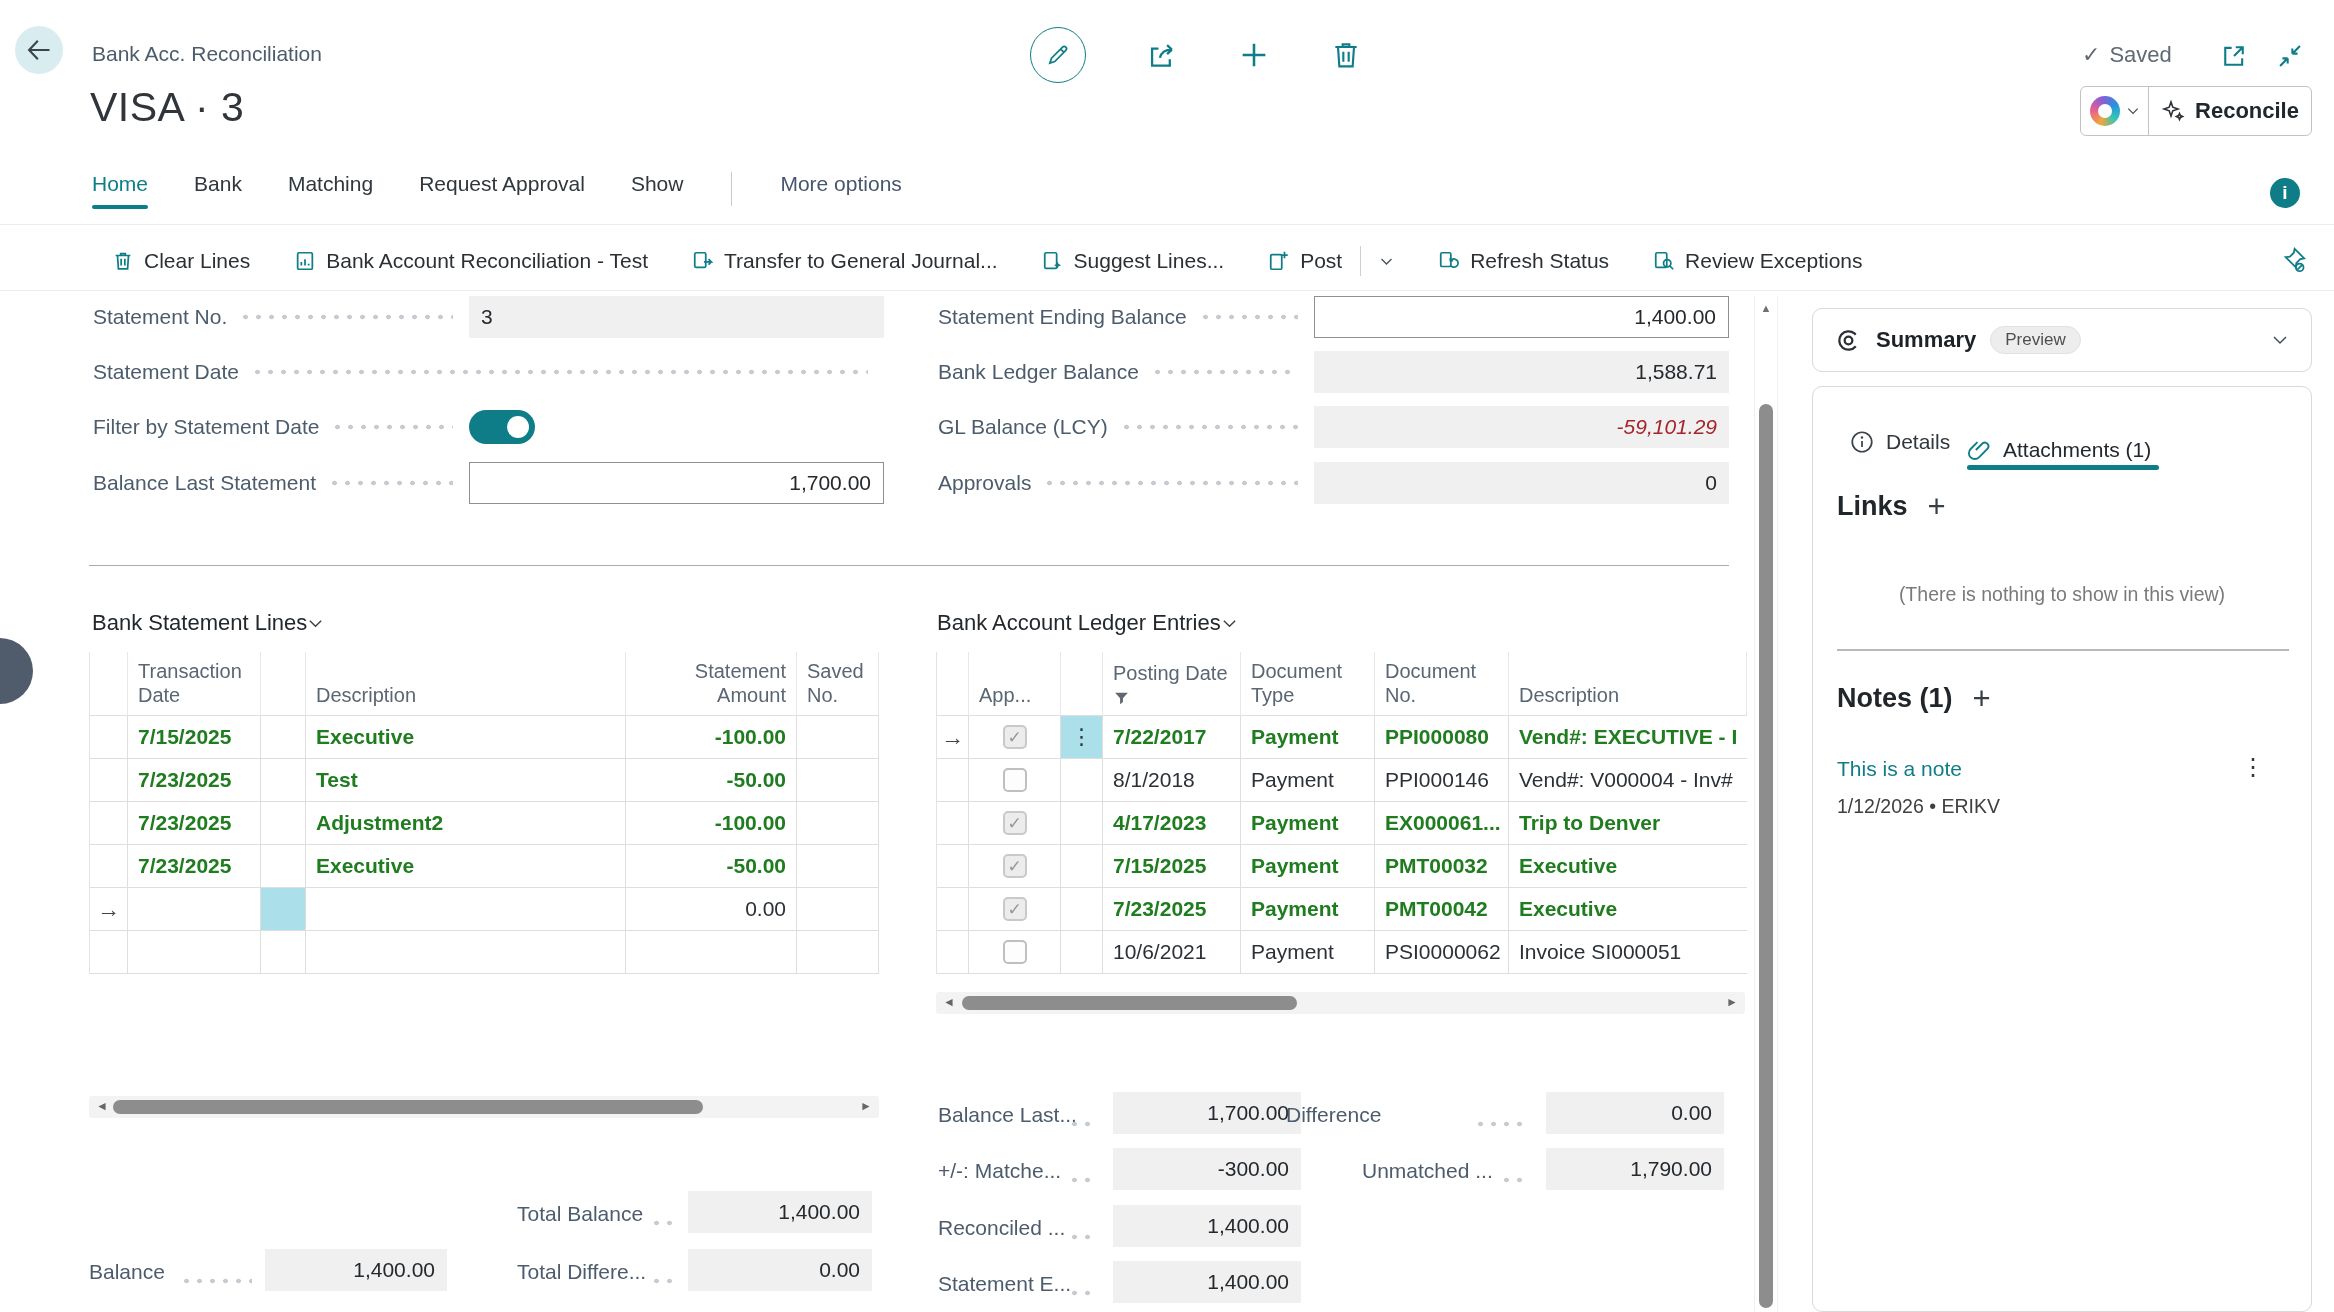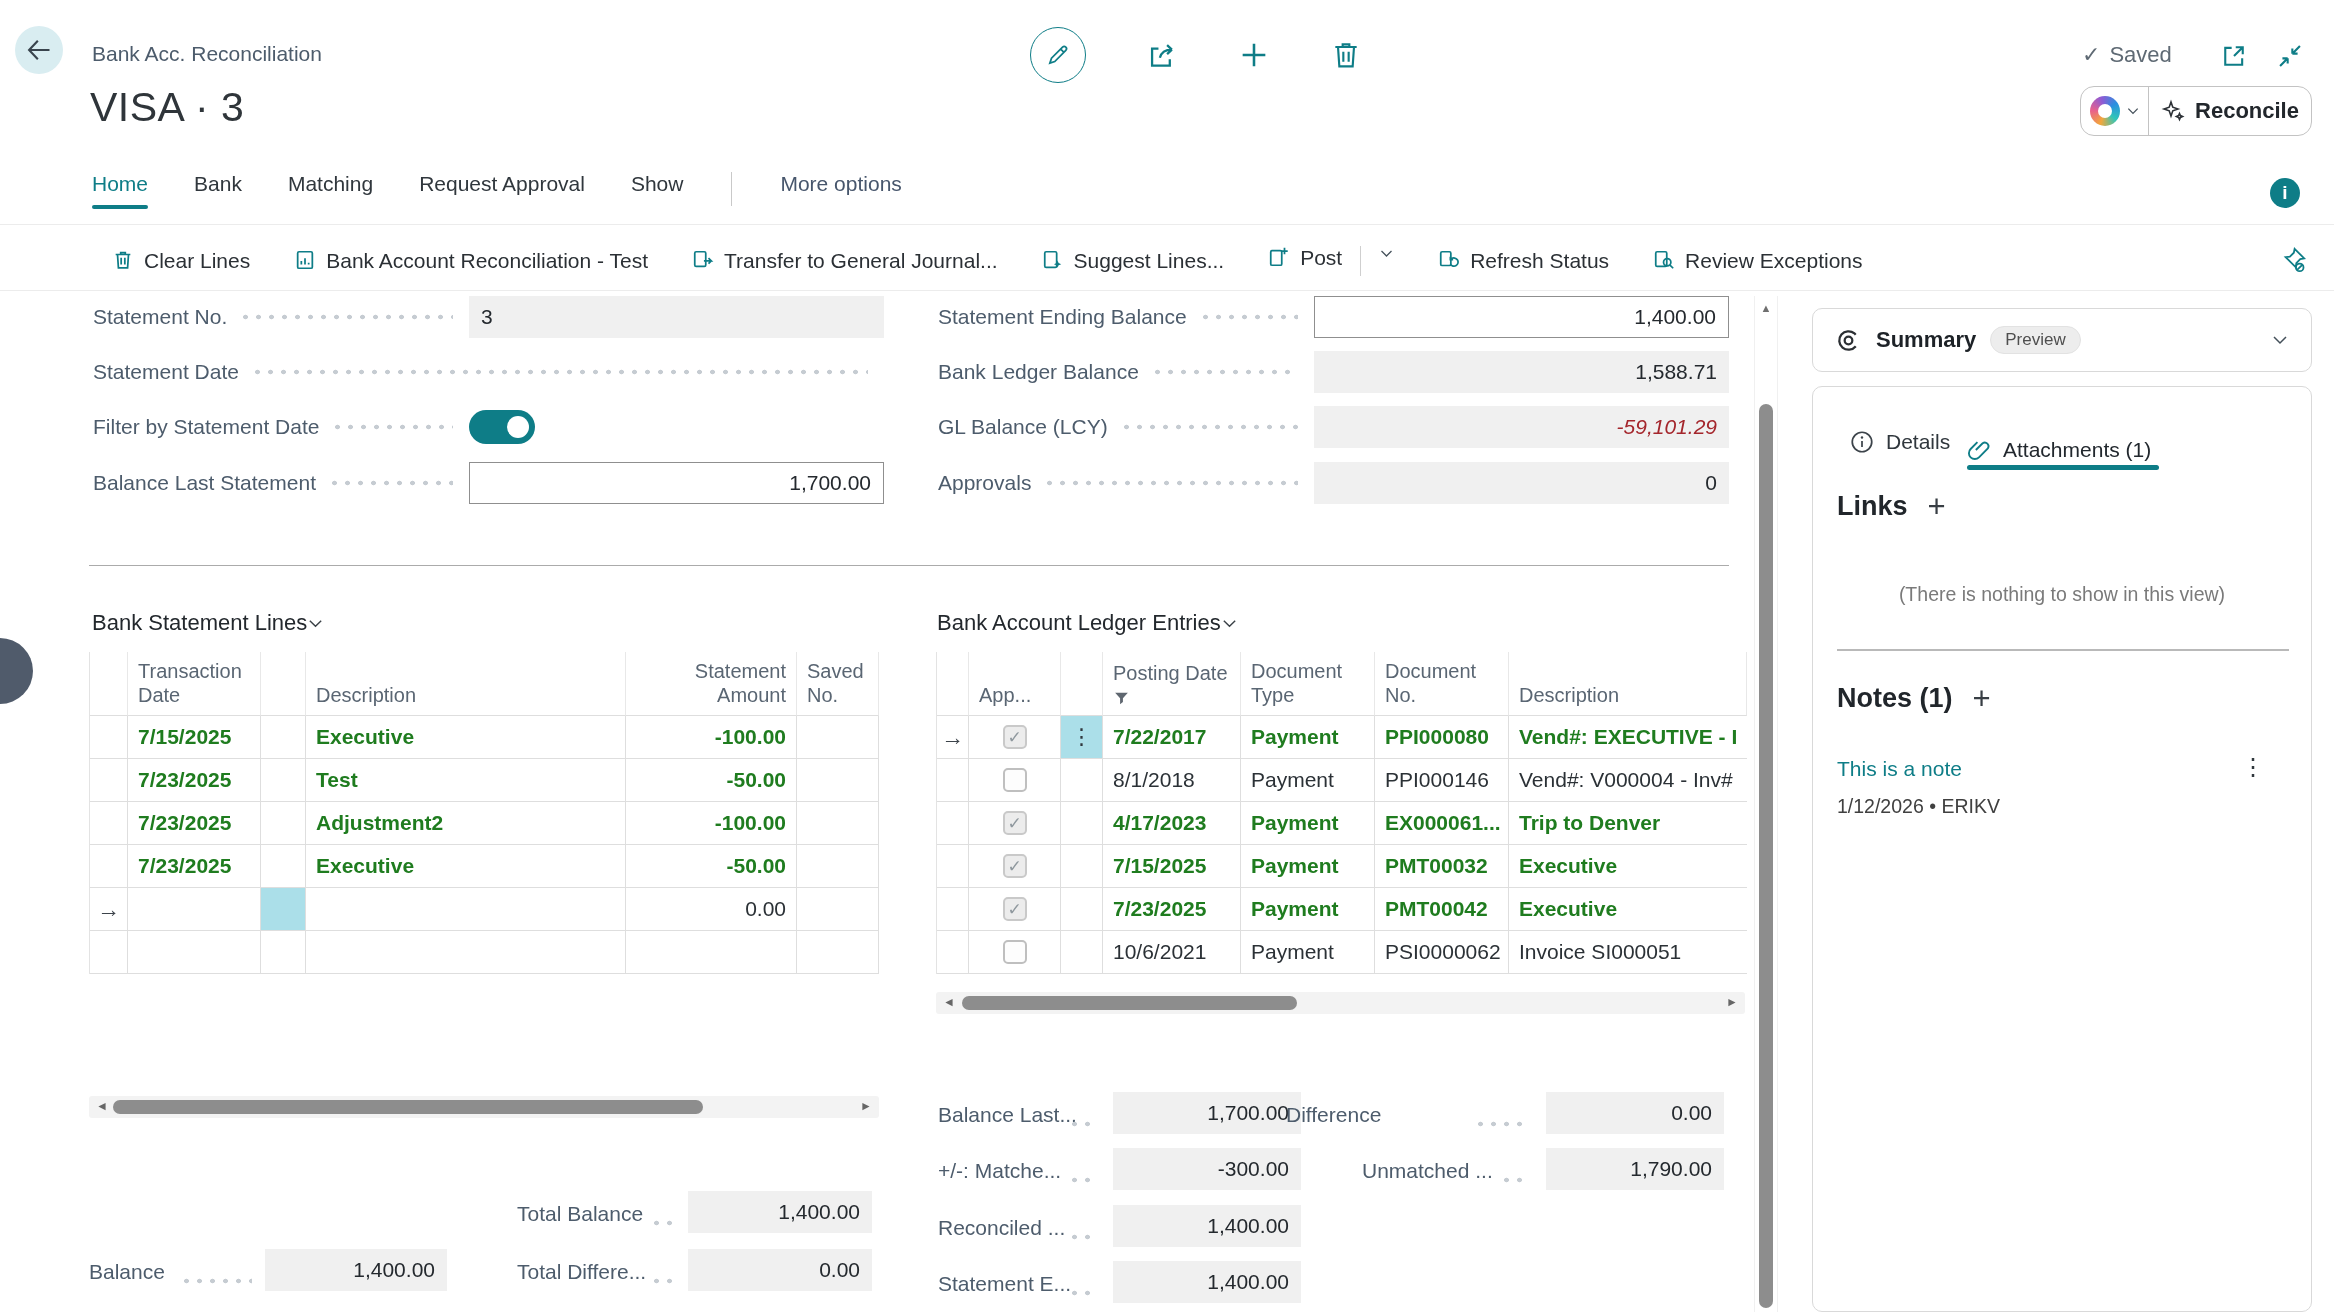--- a/index.html
+++ b/index.html
@@ -7,38 +7,38 @@
   body{font-family:"Liberation Sans","DejaVu Sans",sans-serif;background:#fff;color:#262b30;position:relative}
   .abs{position:absolute}
   svg{display:block}
   
   .back-circle{left:15px;top:26px;width:48px;height:48px;border-radius:50%;background:#d9edf1;display:flex;align-items:center;justify-content:center;cursor:pointer}
   .caption{left:92px;top:42px;font-size:21px;color:#4d5c6c}
   .center-actions{left:1030px;top:26px;width:332px;height:58px;display:flex;align-items:center;justify-content:space-between}
   .edit-circle{width:56px;height:56px;border-radius:50%;border:1.6px solid #0e7d87;display:flex;align-items:center;justify-content:center}
   .saved{left:2082px;top:42px;display:flex;gap:9px;align-items:center;font-size:22px;color:#5f6a74}
   .page-title{left:90px;top:84px;font-size:41px;font-weight:300;color:#2f353a;letter-spacing:.5px}
-  .copilot-btn{left:2080px;top:86px;width:232px;height:50px;border:1px solid #c3c3c3;border-radius:14px;display:flex;align-items:stretch;background:#fff}
+  .copilot-btn{left:2080px;top:86px;width:232px;height:50px;border:1px solid #c3c3c3;border-radius:6px;display:flex;align-items:stretch;background:#fff}
   .copilot-seg1{width:68px;display:flex;align-items:center;justify-content:center;gap:6px;border-right:1px solid #c3c3c3;cursor:pointer}
   .copilot-seg2{flex:1;display:flex;align-items:center;justify-content:center;gap:10px;cursor:pointer}
   .copilot-seg2 span{font-size:22px;color:#22272c;font-weight:600}
   .cplogo{width:30px;height:30px;border-radius:50%;background:conic-gradient(from 200deg,#f2a73b,#e8618c,#8e5bd4,#2a8fe0,#30c6b8,#f2a73b);position:relative}
   .cplogo::after{content:"";position:absolute;left:8px;top:8px;width:14px;height:14px;border-radius:50%;background:#fff}
   
   .tabs{left:92px;top:172px;display:flex;gap:46px;align-items:flex-start;font-size:21px}
   .tab{color:#30373d;cursor:pointer}
   .tab.active{color:#0e7d87}
   .tab.active .ul{height:4px;background:#0e7d87;border-radius:2px;margin-top:9px}
   .tabdiv{width:1px;height:34px;background:#c9c9c9;margin:0 2px}
   .more{color:#47566c;cursor:pointer}
   .hr{left:0;width:2334px;height:1px;background:#ececec}
   .info-circle{left:2270px;top:178px;width:30px;height:30px;border-radius:50%;background:#0e7d87;color:#fff;font-size:19px;font-weight:bold;display:flex;align-items:center;justify-content:center;cursor:pointer}
   
   .actionbar{left:112px;top:232px;height:58px;display:flex;gap:44px;align-items:center}
-  .act{display:flex;gap:10px;font-size:21px;color:#2b3035;cursor:pointer;white-space:nowrap}
+  .act{display:flex;gap:10px;align-items:center;font-size:21px;color:#2b3035;cursor:pointer;white-space:nowrap}
   .vsep{width:1px;height:30px;background:#cfcfcf;margin:0 8px}
   .notch{left:0;top:638px;width:33px;height:66px;background:#505b6b;border-radius:0 33px 33px 0}
   
   .fieldrow{position:absolute;width:791px;height:42px;display:flex;align-items:center}
   .lbl{font-size:21px;color:#4d5c6c;white-space:nowrap}
   .leader{flex:1;height:6px;margin:0 16px 0 12px;background:radial-gradient(circle,#c6ccd2 2.2px,transparent 2.6px) left center/13px 6px repeat-x}
   .fld{width:415px;min-width:415px;height:42px;display:flex;align-items:center;padding:0 12px;font-size:21px;color:#24292e}
   .fld.ro{background:#f0f0f0}
   .fld.edit{background:#fff;border:1px solid #8f8f8f}
   .fld .val{flex:1}

